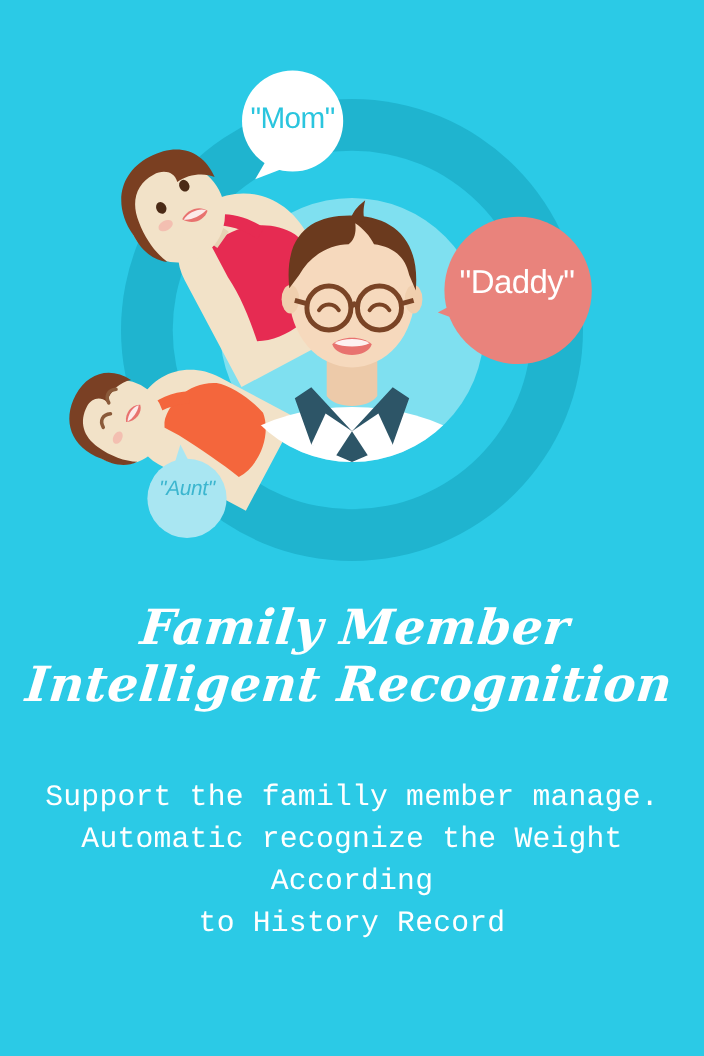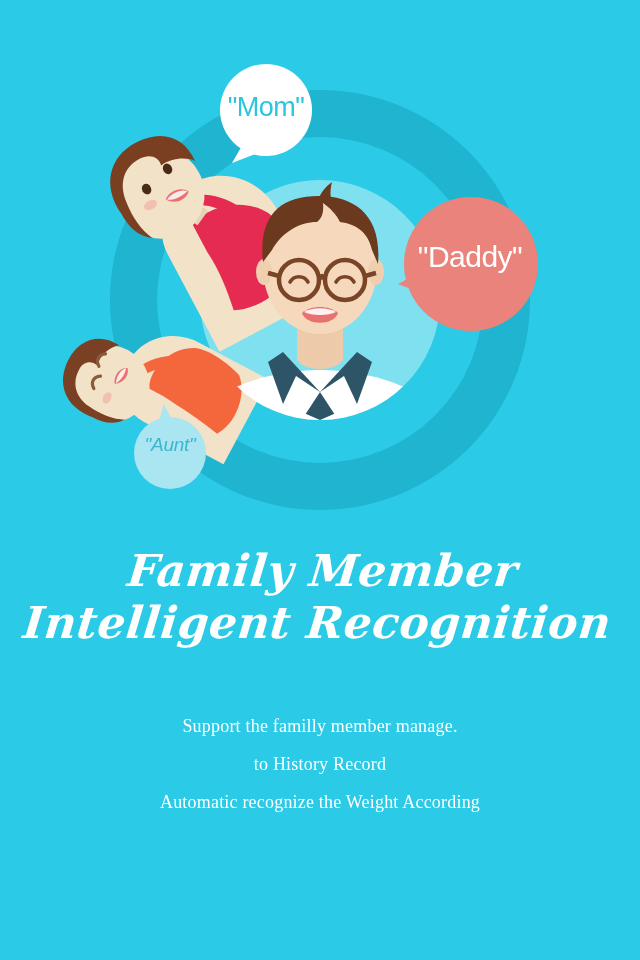--- a/index.html
+++ b/index.html
@@ -65,23 +65,23 @@
     font-weight:700;
     font-size:44px;
     line-height:52px;
     letter-spacing:0.5px;
     transform:skewX(-6deg);
   }
   #title .tline { display:block; }
   #subtitle {
     margin-top:58px;
     color:#ffffff;
-    font-family:Liberation Serif, serif;
+    font-family:Liberation Mono, monospace;
     font-weight:300;
-    font-size:18px;
+    font-size:27px;
     line-height:38px;
     letter-spacing:0.2px;
   }
   #subtitle .sline { display:block; }
 </style>
 </head>
 <body>
 
 <div id="screen">
 
@@ -238,18 +238,18 @@
     <div class="bubble-label" id="aunt-label">"Aunt"</div>
   </div>
 
   <div id="textblock">
     <h1 id="title">
       <span class="tline">Family Member</span>
       <span class="tline">Intelligent Recognition</span>
     </h1>
     <p id="subtitle">
       <span class="sline">Support the familly member manage.</span>
+      <span class="sline">Automatic recognize the Weight According</span>
       <span class="sline">to History Record</span>
-      <span class="sline">Automatic recognize the Weight According</span>
     </p>
   </div>
 
 </div>
 
 </body></html>

